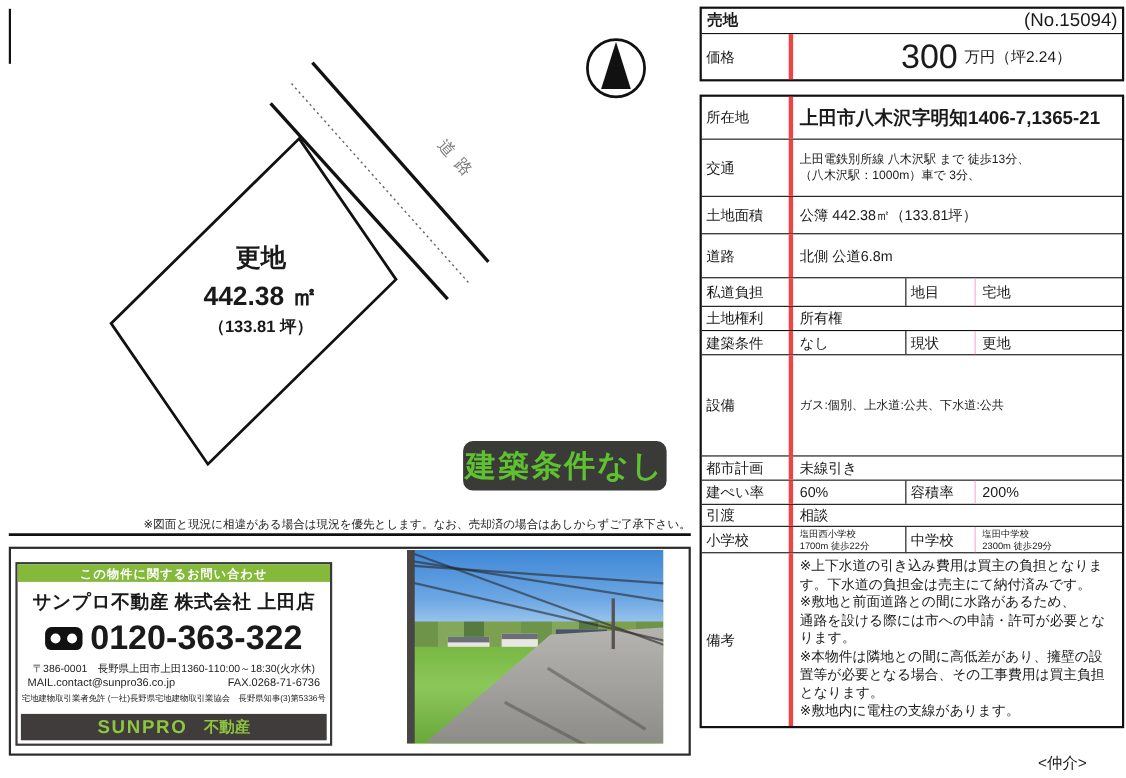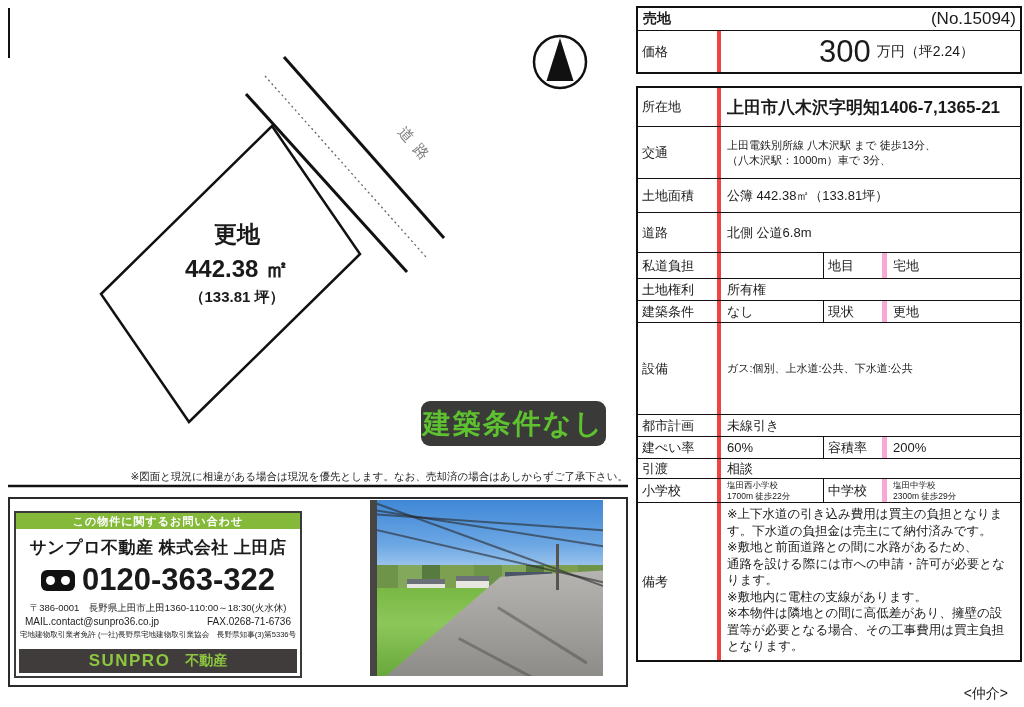--- a/index.html
+++ b/index.html
@@ -72,36 +72,36 @@
   .ph-shadow { position:absolute; height:2.5px; background:rgba(70,70,64,.45); transform-origin:left center; }
   
   #spec-table { position:absolute; left:636px; top:6px; width:386px; font-size:13px; }
   .tblock { border:2px solid #111; background:#fff; }
   .tblock2 { margin-top:12px; }
   .trow { display:flex; align-items:stretch; }
   .trow + .trow { border-top:1px solid #111; }
   .cl { width:83px; flex:0 0 83px; border-right:4px solid #ef4444; display:flex; align-items:center; padding:1px 2px 1px 4px; }
   .cv { flex:1 1 auto; display:flex; align-items:center; padding:1px 6px; }
   .cv1 { width:103px; flex:0 0 103px; border-right:1px solid #111; display:flex; align-items:center; padding:1px 6px; }
-  .cl2 { width:63px; flex:0 0 63px; border-right:5px solid #f9a8d4; display:flex; align-items:center; padding:1px 2px 1px 4px; }
+  .cl2 { width:63px; flex:0 0 63px; border-right:1px solid #f9a8d4; display:flex; align-items:center; padding:1px 2px 1px 4px; }
   .cv2 { width:133px; flex:0 0 133px; display:flex; align-items:center; padding:1px 6px; }
   .row-head { height:22px; font-size:13px; }
   .row-head .head-type { font-weight:bold; font-size:14px; padding-left:5px; display:flex; align-items:center; }
   .row-head .head-no { margin-left:auto; padding-right:4px; font-size:17px; display:flex; align-items:center; }
   .row-price { height:42px; }
   .price-wrap { flex:1; display:flex; align-items:center; justify-content:flex-end; padding-right:46px; gap:6px; }
   .price-big { font-size:31px; }
   .price-unit { font-size:14px; }
   .v-lg { font-size:17px; font-weight:bold; }
   .v-sm { font-size:11px; line-height:1.3; }
   .stack { flex-direction:column; align-items:flex-start; justify-content:center; }
   .school-cell { flex-direction:column; align-items:flex-start; justify-content:center; font-size:8.5px; line-height:1.2; }
   .remarks { font-size:12.5px; line-height:1.32; padding:3px 6px; display:block; }
   .remarks p { white-space:pre-line; }
-  .broker-note { position:absolute; left:928px; top:685px; width:80px; text-align:right; font-size:14px; }
+  .broker-note { position:absolute; left:908px; top:685px; width:80px; text-align:right; font-size:14px; }
 </style>
 </head>
 <body>
 
 <svg id="diagram-svg" width="636" height="495" viewBox="0 0 636 495">
   <line x1="9" y1="8" x2="9" y2="58" stroke="#111" stroke-width="2"></line>
   <g>
     <circle cx="560" cy="62" r="26" fill="none" stroke="#111" stroke-width="2.5"></circle>
     <polygon points="560,38 546.5,81 573.5,81" fill="#111"></polygon>
   </g>
@@ -263,21 +263,21 @@
         <div>2300m 徒歩29分</div>
       </div>
     </div>
 
     <div class="trow" style="height:158px">
       <div class="cl">備考</div>
       <div class="cv remarks">
         <p>※上下水道の引き込み費用は買主の負担となります。下水道の負担金は売主にて納付済みです。</p>
         <p>※敷地と前面道路との間に水路があるため、
 通路を設ける際には市への申請・許可が必要となります。</p>
+        <p>※本物件は隣地との間に高低差があり、擁壁の設置等が必要となる場合、その工事費用は買主負担となります。</p>
         <p>※敷地内に電柱の支線があります。</p>
-        <p>※本物件は隣地との間に高低差があり、擁壁の設置等が必要となる場合、その工事費用は買主負担となります。</p>
       </div>
     </div>
 
   </div>
 </div>
 
 <div class="broker-note">&lt;仲介&gt;</div>
 
 </body></html>

